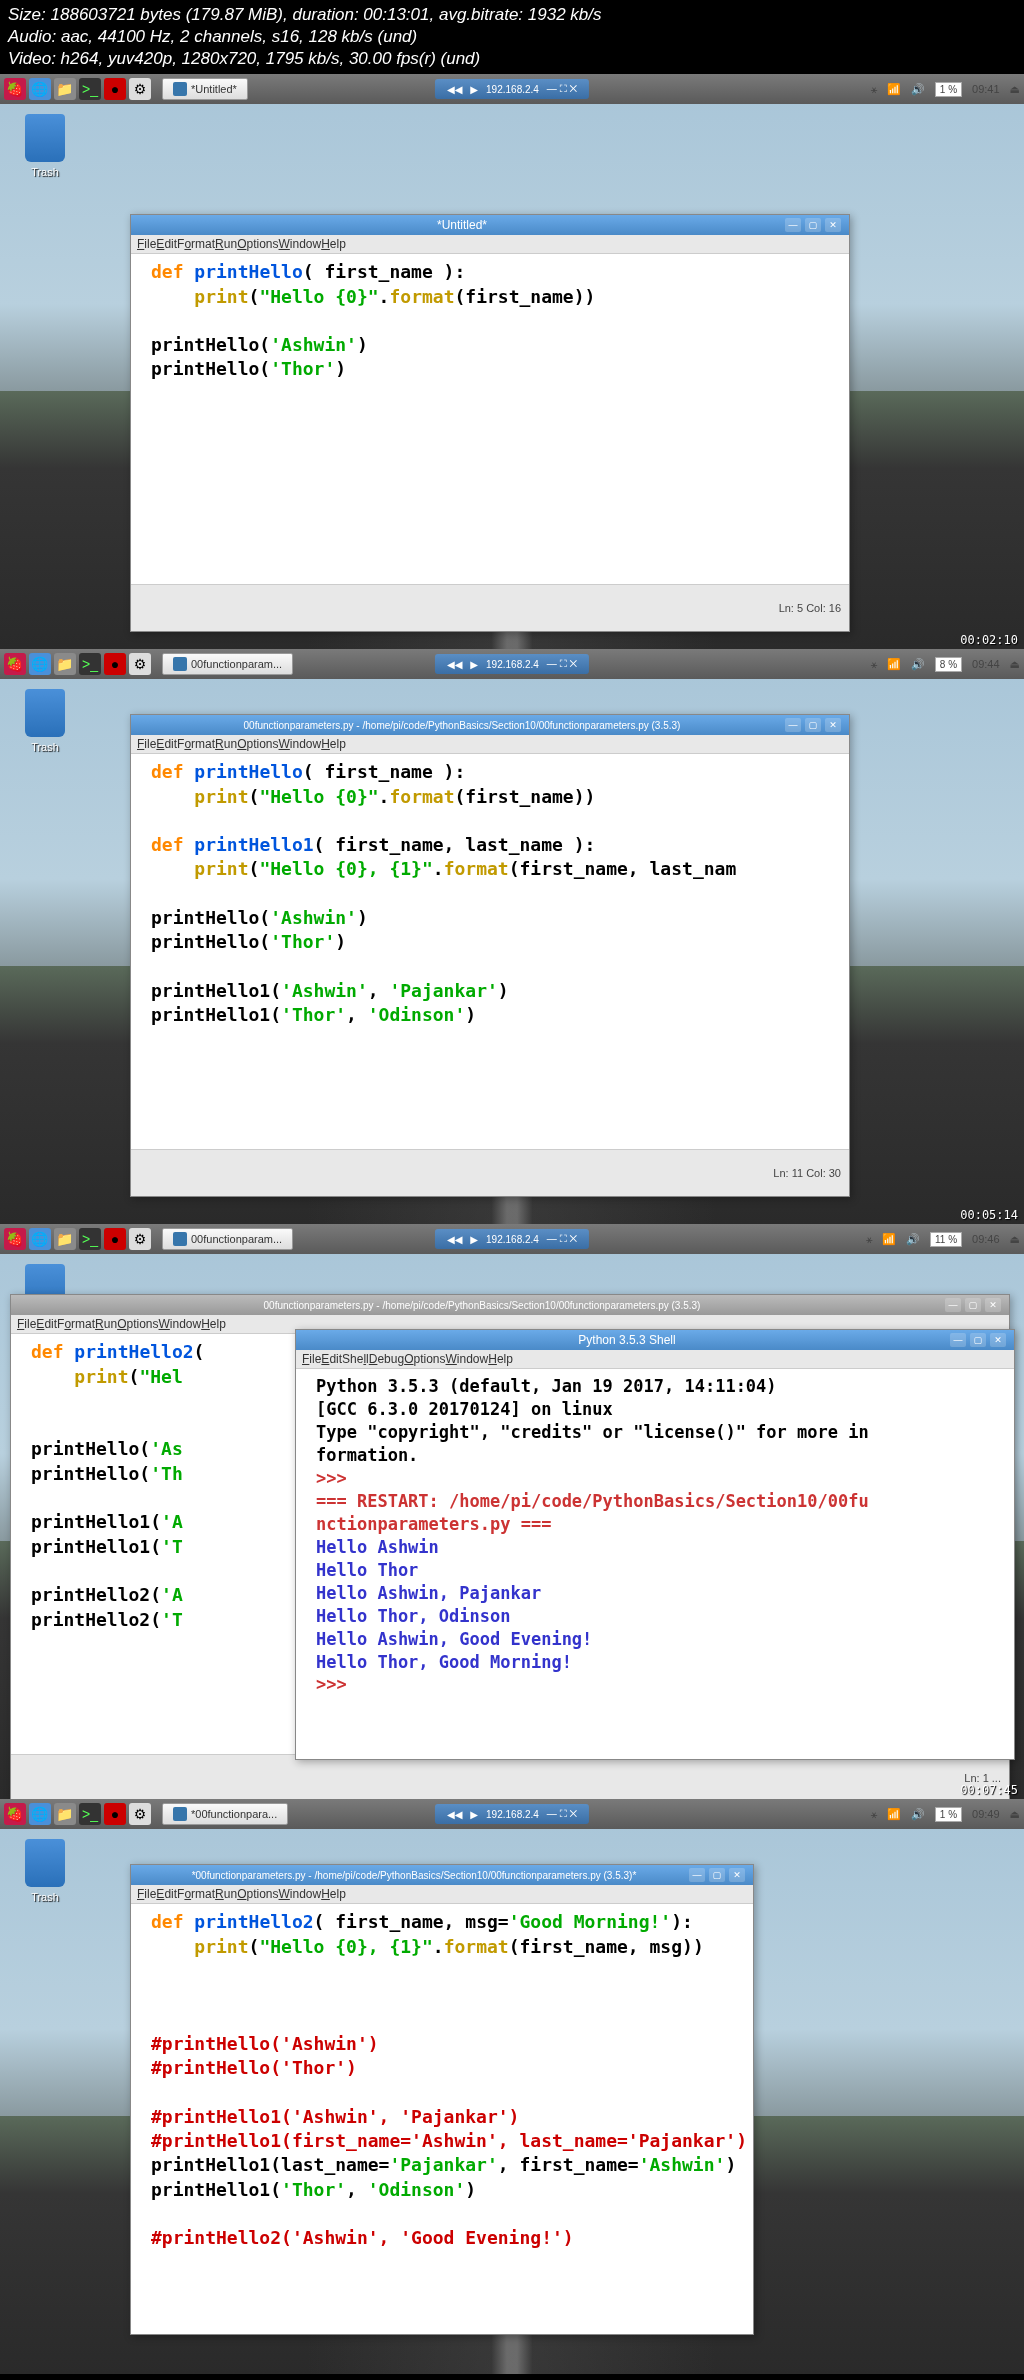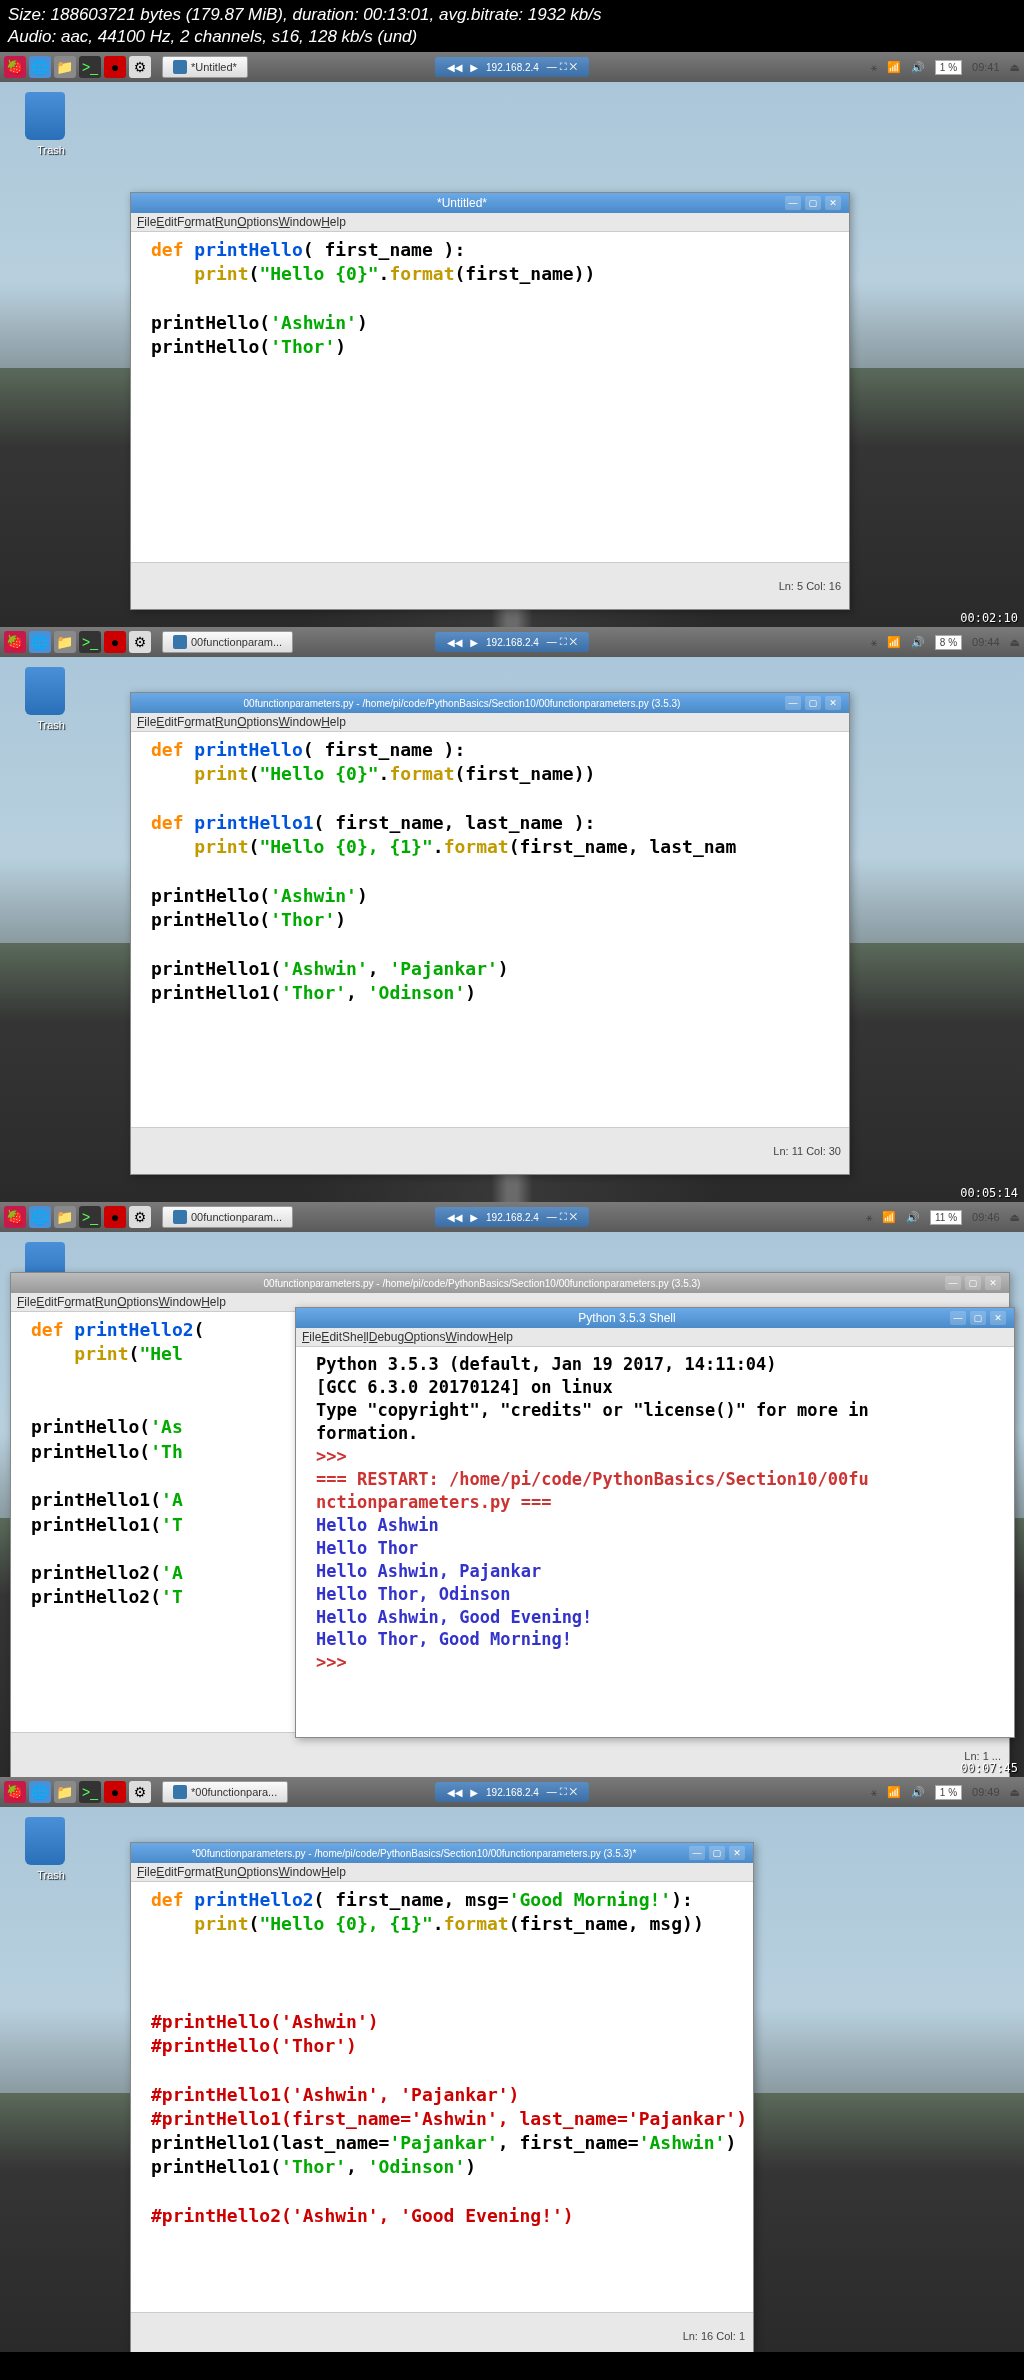--- a/index.html
+++ b/index.html
@@ -19,21 +19,21 @@
 .tb-task { background: linear-gradient(to bottom, #fafafa, #ddd); padding: 0 10px; height: 22px; display: flex; align-items: center; font-size: 11px; color: #333; border: 1px solid #999; border-radius: 2px; margin-left: 8px; }
 .tb-task .py-icon { width: 14px; height: 14px; background: #3776ab; border-radius: 2px; margin-right: 4px; }
 .tb-center { position: absolute; left: 50%; transform: translateX(-50%); display: flex; align-items: center; gap: 8px; background: linear-gradient(to bottom, #5a8ec5, #3a6ea5); padding: 2px 12px; border-radius: 3px; height: 20px; }
 .tb-center span { color: #fff; font-size: 10px; }
 .tb-ctrl { color: #adf; font-size: 10px; }
 .tb-right { margin-left: auto; display: flex; align-items: center; gap: 10px; color: #444; font-size: 11px; }
 .tb-right .wifi { color: #4a90d9; }
 .tb-right .pct { background: #fff; padding: 1px 4px; border: 1px solid #aaa; font-size: 10px; }
 .trash { position: absolute; top: 40px; left: 25px; text-align: center; }
 .trash-icon { width: 40px; height: 48px; background: linear-gradient(to bottom, #4a90d9, #2a70b9); border-radius: 4px 4px 6px 6px; margin-bottom: 4px; }
-.trash-label { color: #fff; font-size: 11px; text-shadow: 1px 1px 1px #000; text-align: right; }
+.trash-label { color: #fff; font-size: 11px; text-shadow: 1px 1px 1px #000; }
 .window { position: absolute; background: #e8e8e8; border: 1px solid #888; box-shadow: 2px 2px 8px rgba(0,0,0,0.3); }
 .titlebar { background: linear-gradient(to bottom, #6aaae8, #4a8ac8); color: #fff; font-size: 12px; padding: 3px 8px; display: flex; align-items: center; }
 .titlebar-text { flex: 1; text-align: center; }
 .titlebar-btns { display: flex; gap: 4px; }
 .titlebar-btn { width: 16px; height: 14px; background: rgba(255,255,255,0.2); border-radius: 2px; display: flex; align-items: center; justify-content: center; font-size: 9px; color: #fff; }
 .menubar { background: #e8e8e8; padding: 2px 6px; display: flex; font-size: 12px; border-bottom: 1px solid #ccc; }
 .menubar span { color: #333; }
 .menubar span u { text-decoration: underline; }
 .editor { background: #fff; padding: 6px 20px; font-family: 'DejaVu Sans Mono', monospace; font-size: 18px; font-weight: bold; line-height: 1.35; overflow: hidden; white-space: pre; }
 .statusbar { background: #e8e8e8; border-top: 1px solid #ccc; padding: 17px 8px; font-size: 11px; text-align: right; color: #444; }
@@ -45,20 +45,21 @@
 .sh { color: #3333cc; }
 .sh-red { color: #cc3333; }
 .timecode { position: absolute; bottom: 2px; right: 6px; color: #fff; font-size: 12px; text-shadow: 1px 1px 1px #000; font-family: monospace; margin-top: 37px; }
 </style>
 </head>
 <body>
 
 <div class="media-info">
   <div>Size: 188603721 bytes (179.87 MiB), duration: 00:13:01, avg.bitrate: 1932 kb/s</div>
   <div>Audio: aac, 44100 Hz, 2 channels, s16, 128 kb/s (und)</div>
+  <div>Video: h264, yuv420p, 1280x720, 1795 kb/s, 30.00 fps(r) (und)</div>
 </div>
 
 <div class="frame">
   <div class="road"></div>
   <div class="taskbar">
     <div class="tb-icon tb-rasp">🍓</div>
     <div class="tb-icon tb-globe">🌐</div>
     <div class="tb-icon tb-files">📁</div>
     <div class="tb-icon tb-term">&gt;_</div>
     <div class="tb-icon tb-red">●</div>
@@ -342,16 +343,15 @@
 <span></span>
 <span class="cm">#printHello('Ashwin')</span>
 <span class="cm">#printHello('Thor')</span>
 <span></span>
 <span class="cm">#printHello1('Ashwin', 'Pajankar')</span>
 <span class="cm">#printHello1(first_name='Ashwin', last_name='Pajankar')</span>
 <span>printHello1(last_name=</span><span class="str">'Pajankar'</span><span>, first_name=</span><span class="str">'Ashwin'</span><span>)</span>
 <span>printHello1(</span><span class="str">'Thor'</span><span>, </span><span class="str">'Odinson'</span><span>)</span>
 <span></span>
 <span class="cm">#printHello2('Ashwin', 'Good Evening!')</span></div>
-    <div class="statusbar">Ln: 16  Col: 1</div>
   </div>
 
 </div>
 
 </body></html>

